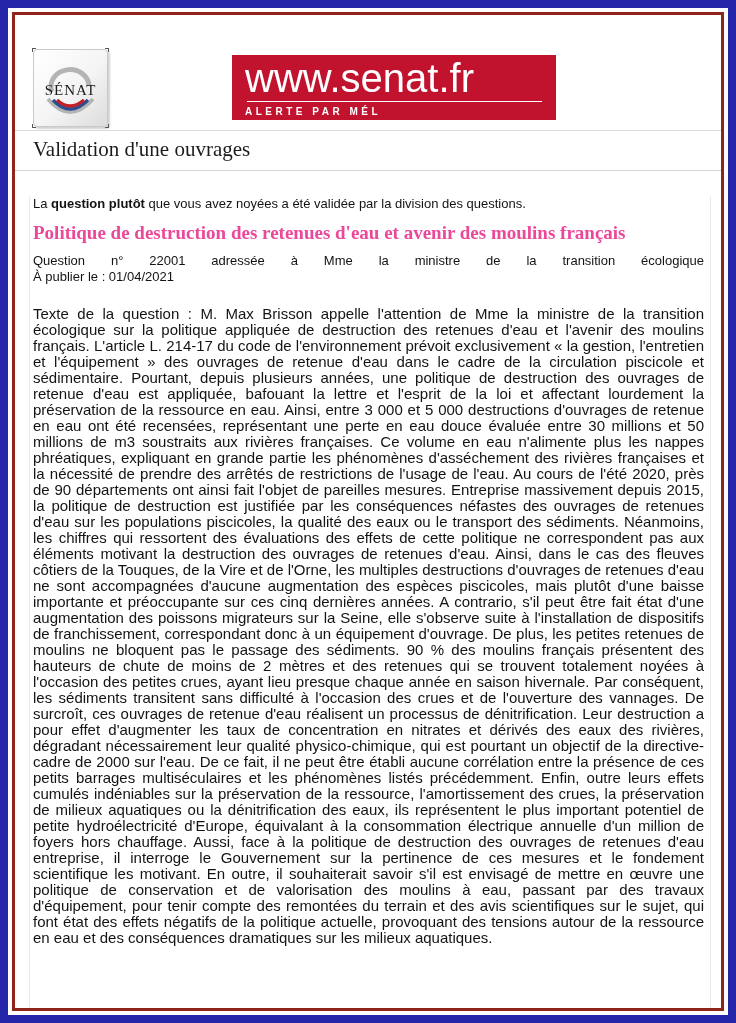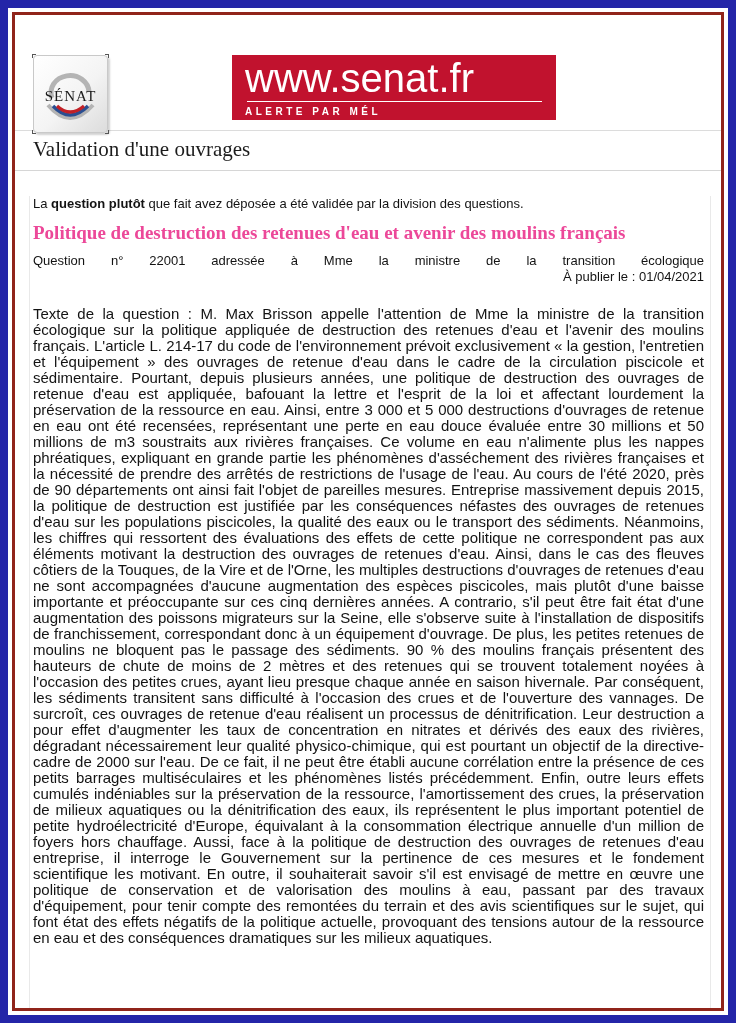--- a/index.html
+++ b/index.html
@@ -18,21 +18,21 @@
   }
   .inner {
     width:100%; height:100%;
     background:#ffffff;
     border:3px solid #90241A;      
     overflow:hidden;
     position:relative;
   }
 
   
-  .header { padding:40px 0 0 18px; height:115px; display:flex; align-items:flex-start; }
+  .header { padding:30px 0 0 18px; height:115px; display:flex; align-items:center; }
 
   .logo {
     position:relative;
     width:75px; height:78px;
     background:linear-gradient(135deg,#ffffff 0%,#f4f4f4 55%,#dcdcdc 100%);
     border:1px solid #c9c9c9;
     border-radius:4px;
     box-shadow:2px 2px 2px rgba(0,0,0,0.18);
     flex:0 0 auto;
   }
@@ -89,21 +89,21 @@
 
   .q-title {
     margin-top:8px;
     font-family:"Liberation Serif", serif;
     font-size:19px; line-height:26px;
     color:#ec4899;
   }
 
   .q-meta { margin-top:7px; font-size:13px; line-height:16px; }
   .q-meta .line1 { text-align:justify; text-align-last:justify; }
-  .q-meta .line2 { text-align:right; }
+  .q-meta .line2 { text-align:left; }
 
   .q-text {
     margin-top:21px;
     font-size:15px; line-height:16px;
     text-align:justify;
     -webkit-hyphens:auto; hyphens:auto;
   }
 </style>
 </head>
 <body>
@@ -132,21 +132,21 @@
           <div class="banner-url">www.senat.fr</div>
           <div class="banner-rule"></div>
           <div class="banner-tagline">ALERTE PAR MÉL</div>
         </div>
       </div>
 
       <div class="title-row">Validation d'une ouvrages</div>
 
       <div class="doc-col">
 
-        <p class="intro"><span>La </span><b>question plutôt</b><span> que fait avez déposée a été validée par la division des questions.</span></p>
+        <p class="intro"><span>La </span><b>question plutôt</b><span> que vous avez noyées a été validée par la division des questions.</span></p>
 
         <h2 class="q-title">Politique de destruction des retenues d'eau et avenir des moulins français</h2>
 
         <div class="q-meta">
           <div class="line1">Question n° 22001 adressée à Mme la ministre de la transition écologique</div>
           <div class="line2">À publier le : 01/04/2021</div>
         </div>
 
         <p class="q-text" lang="fr">Texte de la question : M. Max Brisson appelle l'attention de Mme la ministre de la transition écologique sur la politique appliquée de destruction des retenues d'eau et l'avenir des moulins français. L'article L. 214-17 du code de l'environnement prévoit exclusivement « la gestion, l'entretien et l'équipement » des ouvrages de retenue d'eau dans le cadre de la circulation piscicole et sédimentaire. Pourtant, depuis plusieurs années, une politique de destruction des ouvrages de retenue d'eau est appliquée, bafouant la lettre et l'esprit de la loi et affectant lourdement la préservation de la ressource en eau. Ainsi, entre 3 000 et 5 000 destructions d'ouvrages de retenue en eau ont été recensées, représentant une perte en eau douce évaluée entre 30 millions et 50 millions de m3 soustraits aux rivières françaises. Ce volume en eau n'alimente plus les nappes phréatiques, expliquant en grande partie les phénomènes d'asséchement des rivières françaises et la nécessité de prendre des arrêtés de restrictions de l'usage de l'eau. Au cours de l'été 2020, près de 90 départements ont ainsi fait l'objet de pareilles mesures. Entreprise massivement depuis 2015, la politique de destruction est justifiée par les conséquences néfastes des ouvrages de retenues d'eau sur les populations piscicoles, la qualité des eaux ou le transport des sédiments. Néanmoins, les chiffres qui ressortent des évaluations des effets de cette politique ne correspondent pas aux éléments motivant la destruction des ouvrages de retenues d'eau. Ainsi, dans le cas des fleuves côtiers de la Touques, de la Vire et de l'Orne, les multiples destructions d'ouvrages de retenues d'eau ne sont accompagnées d'aucune augmentation des espèces piscicoles, mais plutôt d'une baisse importante et préoccupante sur ces cinq dernières années. A contrario, s'il peut être fait état d'une augmentation des poissons migrateurs sur la Seine, elle s'observe suite à l'installation de dispositifs de franchissement, correspondant donc à un équipement d'ouvrage. De plus, les petites retenues de moulins ne bloquent pas le passage des sédiments. 90 % des moulins français présentent des hauteurs de chute de moins de 2 mètres et des retenues qui se trouvent totalement noyées à l'occasion des petites crues, ayant lieu presque chaque année en saison hivernale. Par conséquent, les sédiments transitent sans difficulté à l'occasion des crues et de l'ouverture des vannages. De surcroît, ces ouvrages de retenue d'eau réalisent un processus de dénitrification. Leur destruction a pour effet d'augmenter les taux de concentration en nitrates et dérivés des eaux des rivières, dégradant nécessairement leur qualité physico-chimique, qui est pourtant un objectif de la directive-cadre de 2000 sur l'eau. De ce fait, il ne peut être établi aucune corrélation entre la présence de ces petits barrages multiséculaires et les phénomènes listés précédemment. Enfin, outre leurs effets cumulés indéniables sur la préservation de la ressource, l'amortissement des crues, la préservation de milieux aquatiques ou la dénitrification des eaux, ils représentent le plus important potentiel de petite hydroélectricité d'Europe, équivalant à la consommation électrique annuelle d'un million de foyers hors chauffage. Aussi, face à la politique de destruction des ouvrages de retenues d'eau entreprise, il interroge le Gouvernement sur la pertinence de ces mesures et le fondement scientifique les motivant. En outre, il souhaiterait savoir s'il est envisagé de mettre en œuvre une politique de conservation et de valorisation des moulins à eau, passant par des travaux d'équipement, pour tenir compte des remontées du terrain et des avis scientifiques sur le sujet, qui font état des effets négatifs de la politique actuelle, provoquant des tensions autour de la ressource en eau et des conséquences dramatiques sur les milieux aquatiques.</p>
 

